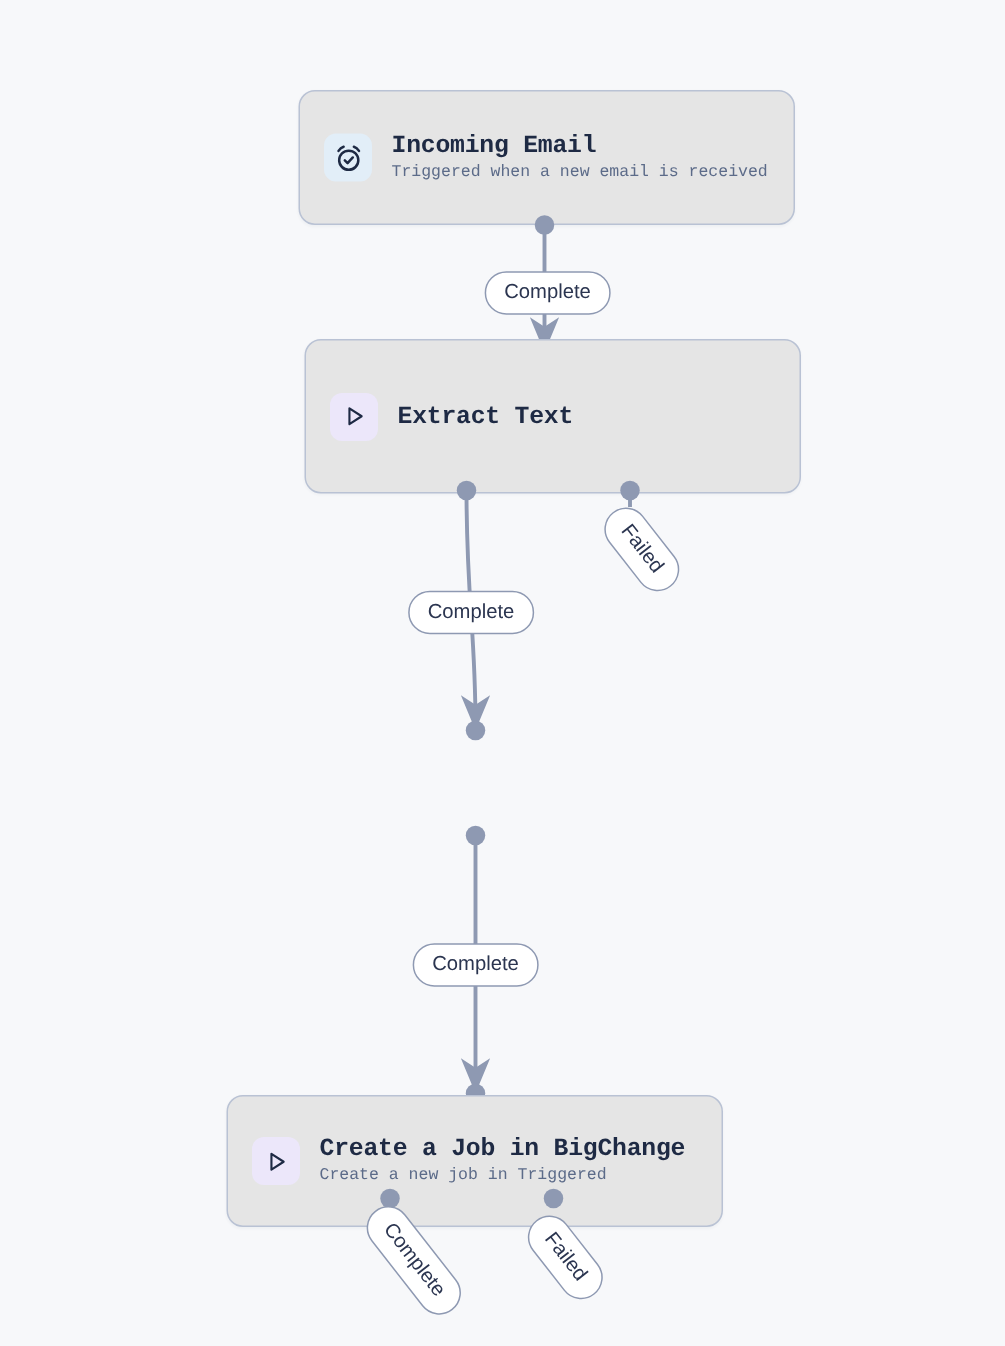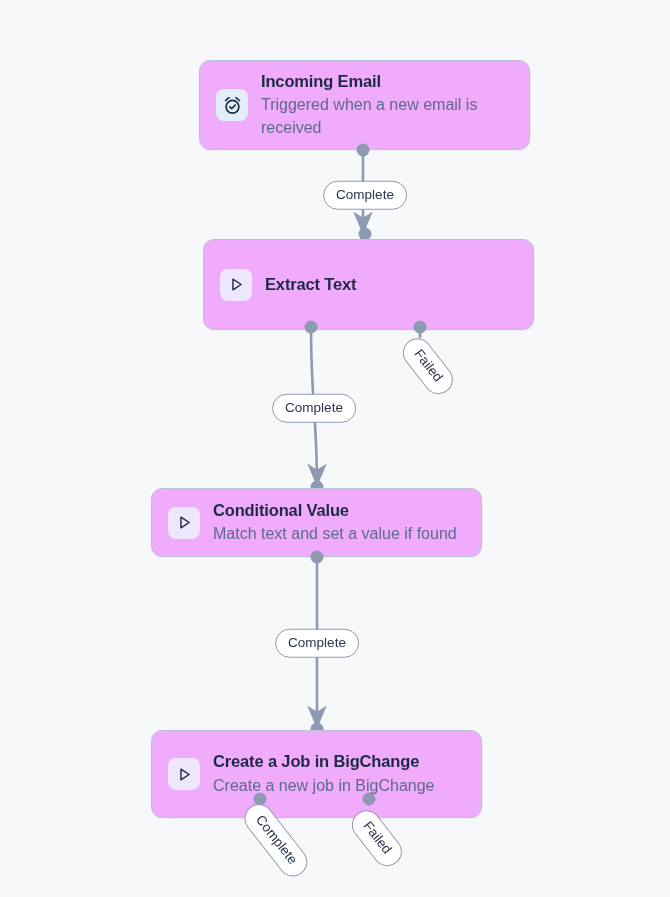--- a/index.html
+++ b/index.html
@@ -30,28 +30,29 @@
     top: 0;
     width: 670px;
     height: 897px;
     pointer-events: none;
   }
 
   
   .node {
     position: absolute;
     box-sizing: border-box;
-    background: #f0abfc;
+    background: #e5e5e5;
     border: 1.3px solid #b9c2d4;
     border-radius: 11px;
     display: flex;
     align-items: center;
     padding: 0 16px;
     gap: 13px;
     box-shadow: 0 1px 2px rgba(30, 42, 68, 0.04);
+    font-family: Liberation Mono, monospace;
   }
 
   .node-icon {
     flex: 0 0 auto;
     width: 32px;
     height: 32px;
     border-radius: 8px;
     display: flex;
     align-items: center;
     justify-content: center;
@@ -69,21 +70,21 @@
   .node-title {
     font-size: 16.5px;
     font-weight: bold;
     color: #1e2a44;
     letter-spacing: -0.15px;
     line-height: 1.3;
     white-space: nowrap;
   }
 
   .node-desc {
-    font-size: 16px;
+    font-size: 11px;
     color: #5c6b89;
     line-height: 1.45;
     margin-top: 1px;
   }
   .node-desc.wrap { max-width: 252px; }
 
   
   .port {
     position: absolute;
     width: 13px;
@@ -144,57 +145,46 @@
       </svg>
     </div>
     <div class="node-text">
       <div class="node-title">Incoming Email</div>
       <div class="node-desc wrap">Triggered when a new email is received</div>
     </div>
   </div>
   <div class="port" style="left:363px; top:150px;"></div>
 
   <div class="port" style="left:365px; top:234px;"></div>
-  <div class="node" style="left:203px; top:239px; width:331px; height:91px;">
+  <div class="node" style="left:203px; top:226px; width:331px; height:103px;">
     <div class="node-icon action">
       <svg width="17" height="17" viewBox="0 0 24 24" fill="none" stroke="#1e2a44" stroke-width="2" stroke-linejoin="round">
         <path d="M7 4.5 L18.5 12 L7 19.5 Z"></path>
       </svg>
     </div>
     <div class="node-text">
       <div class="node-title">Extract Text</div>
     </div>
   </div>
   <div class="port" style="left:311px; top:327px;"></div>
   <div class="port" style="left:420px; top:327px;"></div>
 
   <div class="port" style="left:317px; top:487px;"></div>
-  <div class="node" style="left:151px; top:488px; width:331px; height:69px;">
-    <div class="node-icon action">
-      <svg width="17" height="17" viewBox="0 0 24 24" fill="none" stroke="#1e2a44" stroke-width="2" stroke-linejoin="round">
-        <path d="M7 4.5 L18.5 12 L7 19.5 Z"></path>
-      </svg>
-    </div>
-    <div class="node-text">
-      <div class="node-title">Conditional Value</div>
-      <div class="node-desc">Match text and set a value if found</div>
-    </div>
-  </div>
   <div class="port" style="left:317px; top:557px;"></div>
 
   <div class="port" style="left:317px; top:729px;"></div>
   <div class="node" style="left:151px; top:730px; width:331px; height:88px;">
     <div class="node-icon action">
       <svg width="17" height="17" viewBox="0 0 24 24" fill="none" stroke="#1e2a44" stroke-width="2" stroke-linejoin="round">
         <path d="M7 4.5 L18.5 12 L7 19.5 Z"></path>
       </svg>
     </div>
     <div class="node-text">
       <div class="node-title">Create a Job in BigChange</div>
-      <div class="node-desc">Create a new job in BigChange</div>
+      <div class="node-desc">Create a new job in Triggered</div>
     </div>
   </div>
   <div class="port" style="left:260px; top:799px;"></div>
   <div class="port" style="left:369px; top:799px;"></div>
 
   <div class="edge-label" style="left:365px; top:195px;">Complete</div>
 
   <div class="edge-label rot-failed" style="left:428px; top:366px;">Failed</div>
 
   <div class="edge-label" style="left:314px; top:408px;">Complete</div>

